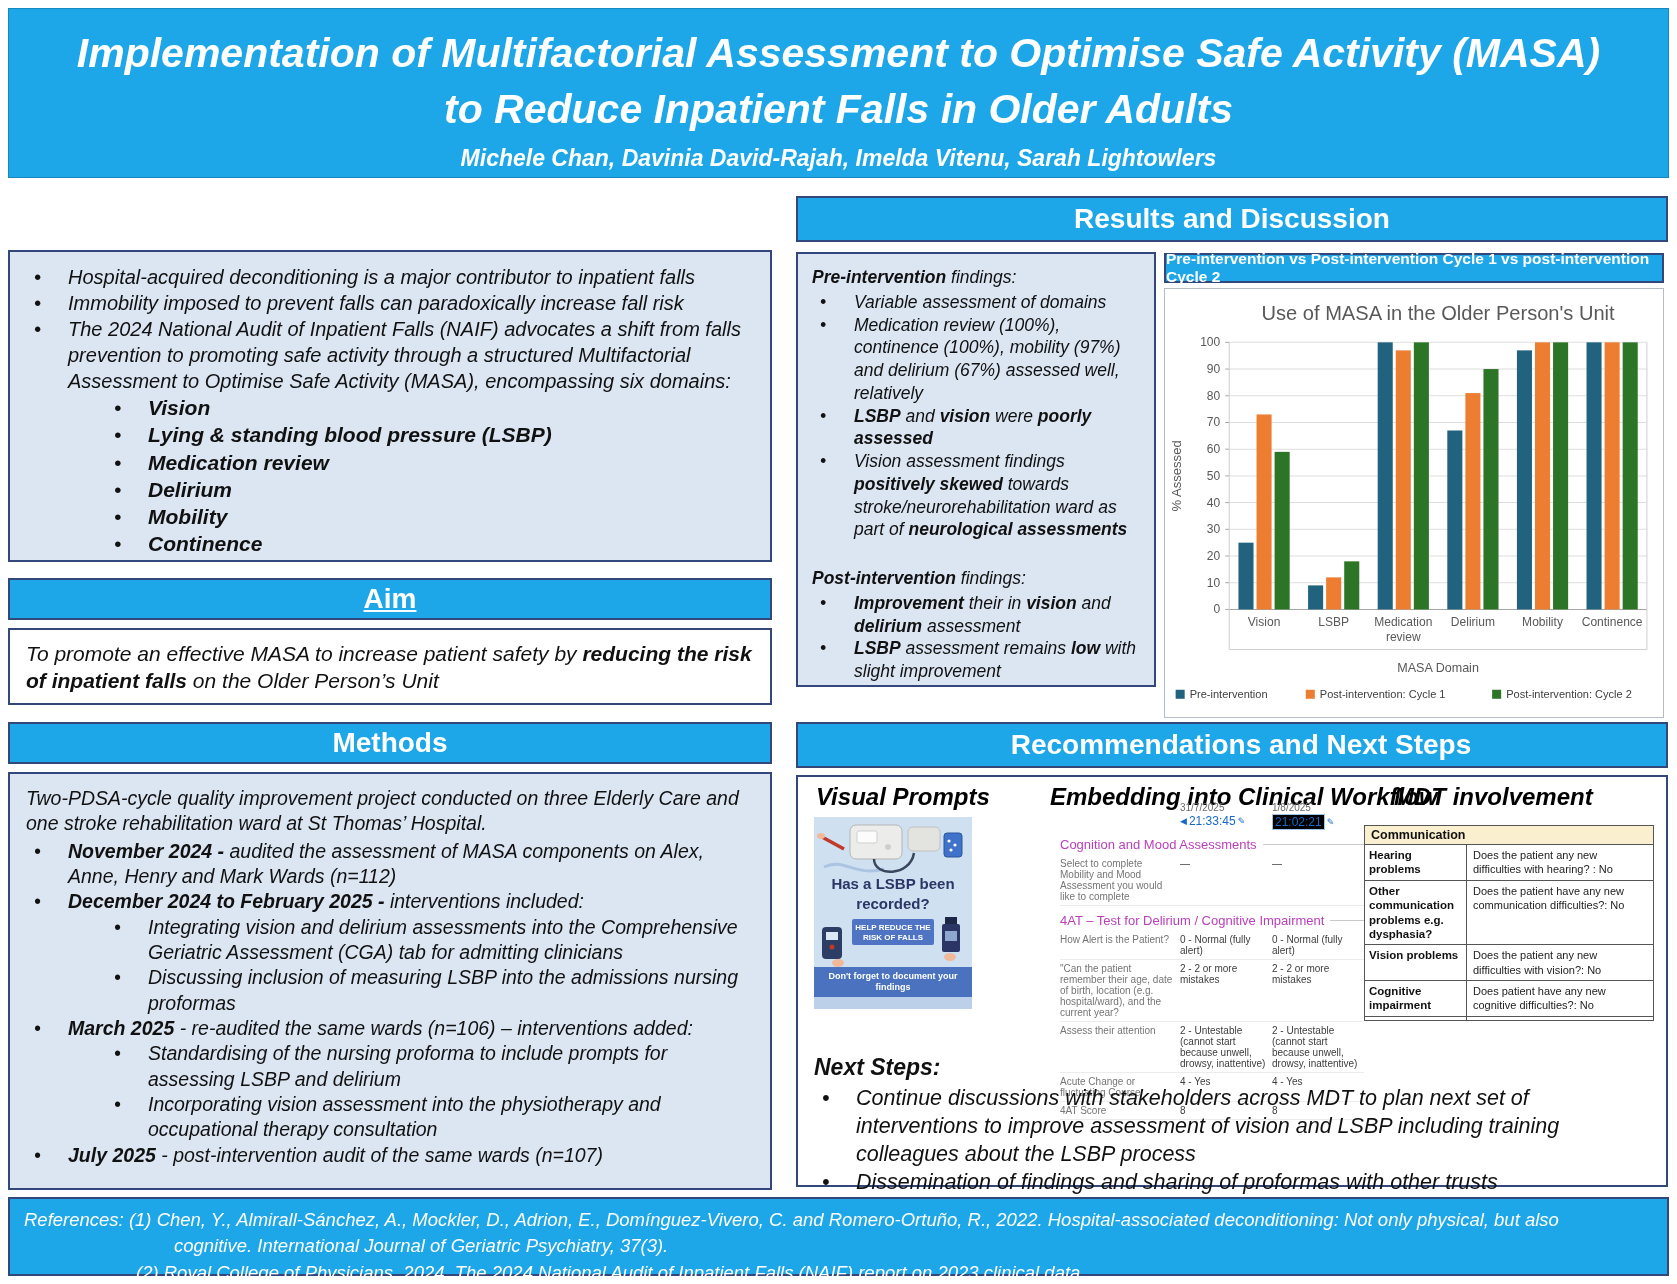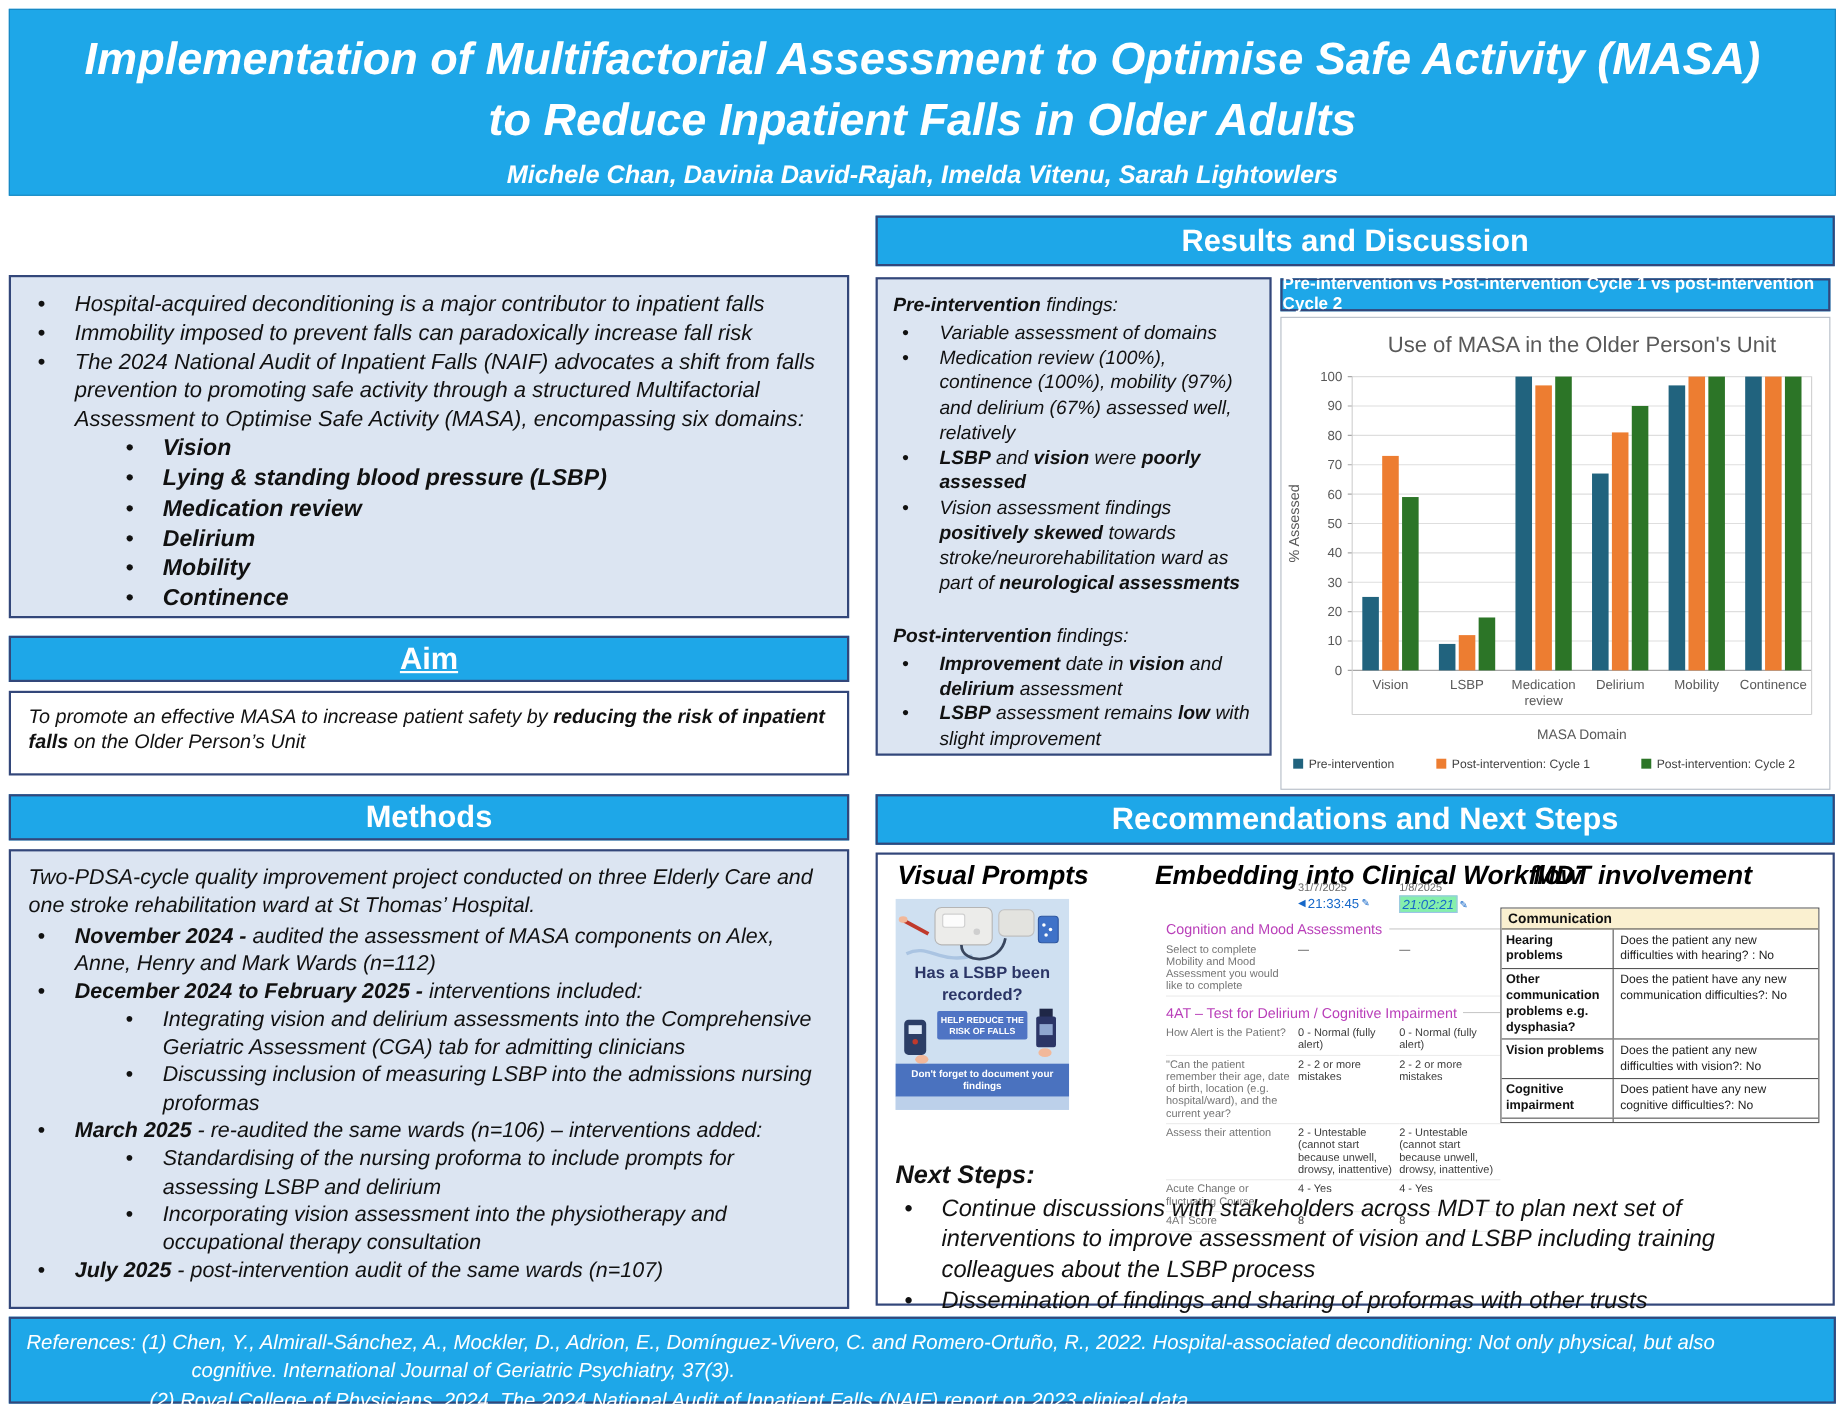--- a/index.html
+++ b/index.html
@@ -26,42 +26,42 @@
   .row-h{margin-bottom:2px;}
   .row-h:not(:first-child){margin-top:26px;}
   .row-li{display:flex;}
   .row-li .bullet{flex:0 0 34px;text-align:left;padding-left:8px;}
   .row-li2{display:flex;padding-left:88px;}
   .row-li2 .bullet{flex:0 0 34px;}
   .row-li .txt,.row-li2 .txt{flex:1;}
 
   .bg-box{padding:12px 16px;font-size:20px;}
   .bg-box .row-li2{font-size:21px;}
-  .aim-box{padding:10px 16px;font-size:18px;}
+  .aim-box{padding:10px 16px;font-size:21px;}
   .met-box{padding:12px 16px;font-size:19.5px;}
   .find-box{padding:12px 14px;font-size:17.5px;}
 
   
   .chart-banner{position:absolute;left:1164px;top:253px;width:500px;height:30px;background:#1ea7e8;
     border:2px solid #33477a;box-sizing:border-box;color:#fff;font-weight:bold;font-size:15.5px;
     display:flex;align-items:center;justify-content:center;}
   .chart-box{position:absolute;left:1164px;top:288px;width:500px;height:430px;background:#fff;
     border:1.5px solid #b4bcc6;box-sizing:border-box;}
   .chart-box svg{width:100%;height:100%;display:block;}
 
   
   .rec-heading{position:absolute;font-weight:bold;font-style:italic;font-size:24px;color:#000;}
   .poster-svg{position:absolute;left:16px;top:40px;width:158px;height:192px;}
 
   .epr{position:absolute;left:262px;top:25px;width:304px;display:grid;
     grid-template-columns:120px 92px 92px;font-style:normal;font-size:10.5px;color:#3d3d3d;}
   .epr-spacer{}
   .epr-date .ed-date{color:#6b6b6b;font-size:10px;}
   .epr-date .ed-time{color:#1668c9;font-size:12px;margin-top:1px;display:inline-flex;align-items:center;gap:2px;}
-  .time-box{border:1px solid #9cc3e8;background:#86efac;padding:0 2px;font-style:italic;}
+  .time-box{border:1px solid #9cc3e8;background:#000000;padding:0 2px;}
   .icon-sm{font-size:9px;color:#1668c9;}
   .epr-sec{grid-column:1 / -1;display:flex;align-items:center;gap:6px;color:#b93fb9;font-size:13px;
     margin:7px 0 3px 0;}
   .epr-sec .sec-line{flex:1;border-top:1px solid #c9c9c9;height:0;}
   .epr-label{color:#757575;font-size:10px;padding:3px 6px 3px 0;border-bottom:1px solid #ececec;}
   .epr-v{font-size:10px;color:#3d3d3d;padding:3px 4px 3px 0;border-bottom:1px solid #ececec;}
 
   .mdt{position:absolute;left:566px;top:48px;width:290px;height:196px;overflow:hidden;
     border:1.5px solid #555;box-sizing:border-box;font-style:normal;background:#fff;}
   .mdt-header{background:#faf0d0;border-bottom:1.5px solid #555;font-weight:bold;font-size:12.5px;
@@ -196,21 +196,21 @@
           <span class="bullet">•</span>
           <span class="txt"><span class="b">LSBP</span><span> and </span><span class="b">vision</span><span> were </span><span class="b">poorly assessed</span></span>
         </div>
         <div class="row-li">
           <span class="bullet">•</span>
           <span class="txt"><span>Vision assessment findings </span><span class="b">positively skewed</span><span> towards stroke/neurorehabilitation ward as part of </span><span class="b">neurological assessments</span></span>
         </div>
         <div class="row-h"><span class="txt"><span class="b">Post-intervention</span><span> findings:</span></span></div>
         <div class="row-li">
           <span class="bullet">•</span>
-          <span class="txt"><span class="b">Improvement</span><span> date in </span><span class="b">vision</span><span> and </span><span class="b">delirium</span><span> assessment</span></span>
+          <span class="txt"><span class="b">Improvement</span><span> their in </span><span class="b">vision</span><span> and </span><span class="b">delirium</span><span> assessment</span></span>
         </div>
         <div class="row-li">
           <span class="bullet">•</span>
           <span class="txt"><span class="b">LSBP</span><span> assessment remains </span><span class="b">low</span><span> with slight improvement</span></span>
         </div>
       </div>
   </div>
 
   <div class="chart-banner">Pre-intervention vs Post-intervention Cycle 1 vs post-intervention Cycle 2</div>
   <div class="chart-box">

